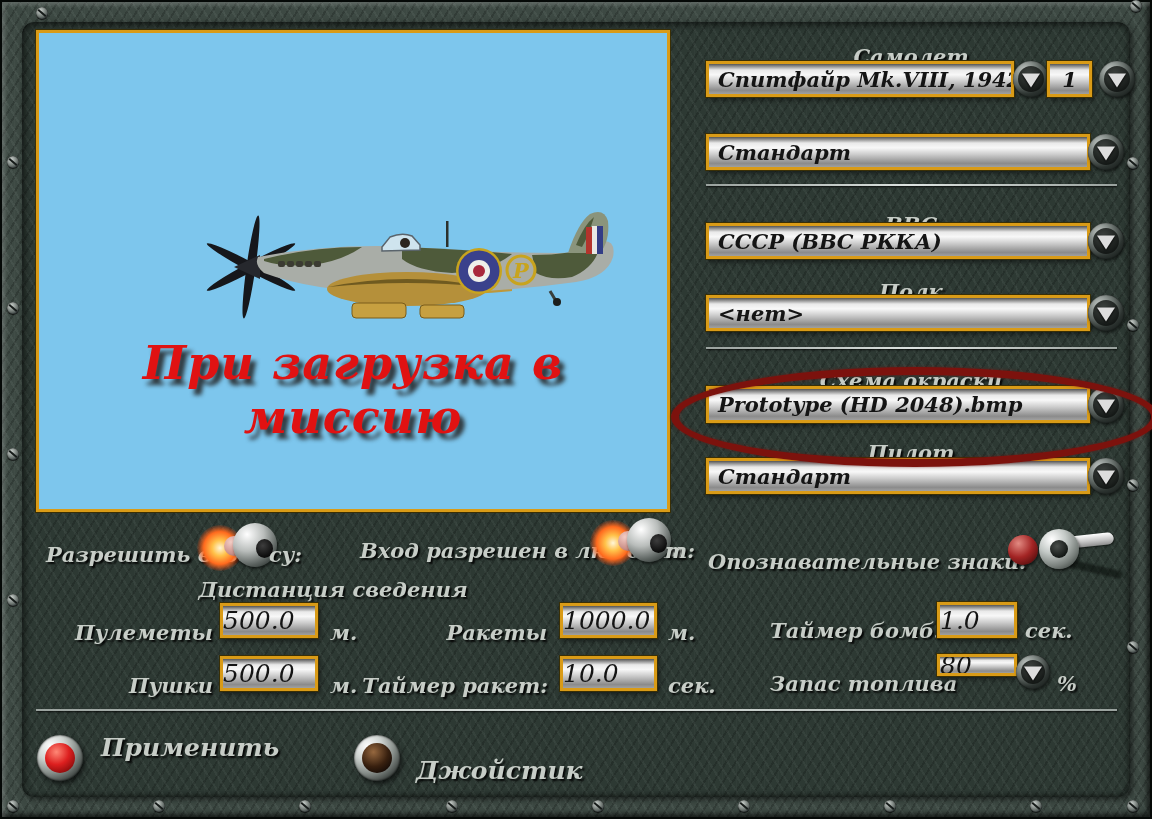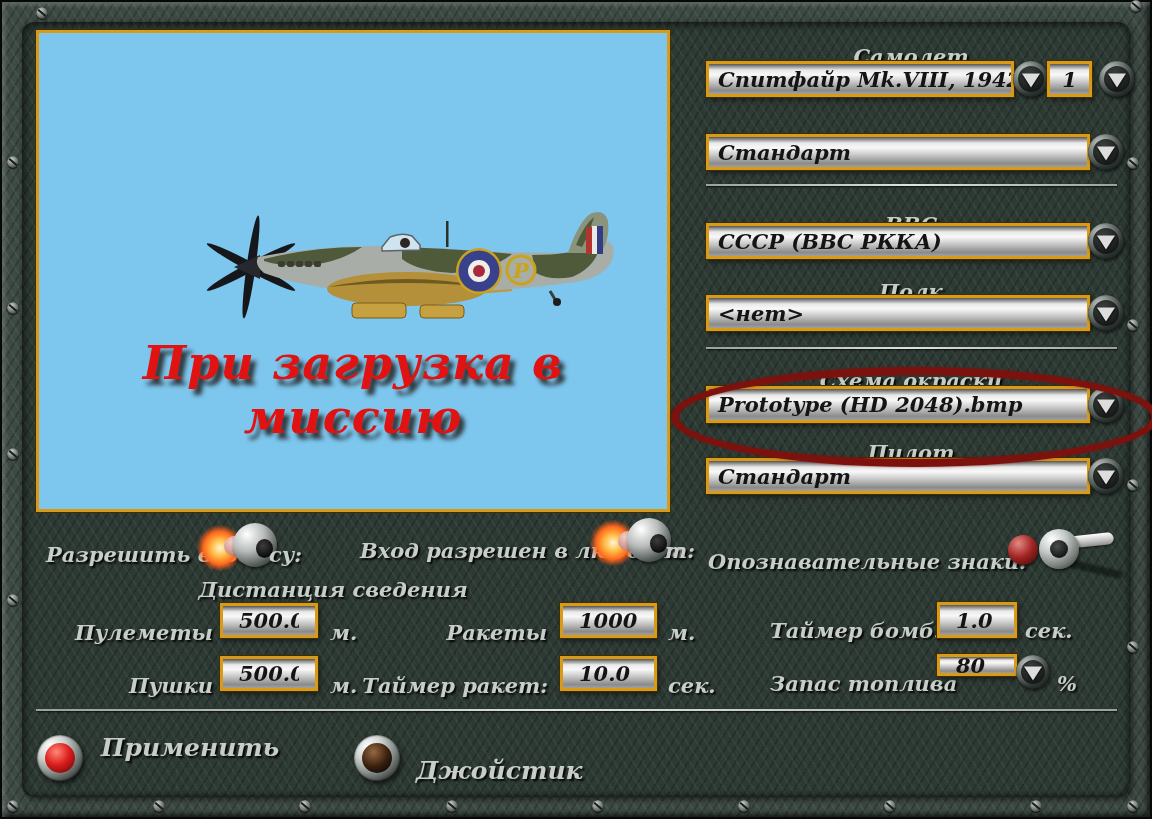--- a/index.html
+++ b/index.html
@@ -31,22 +31,22 @@
   .sec{text-align:center;}
   .ralign{text-align:right;}
   .field{position:absolute;box-sizing:border-box;border:3px solid #d99b17;
     background:linear-gradient(180deg,#555555 0%,#e9e9e9 20%,#f8f8f8 36%,#cccccc 58%,#8b8b8b 88%,#a0a0a0 100%);
     box-shadow:0 0 0 1px #3a2f05, 2px 3px 5px rgba(0,0,0,.5);
     display:flex;align-items:center;padding:0 9px;font-size:21px;color:#141414;white-space:nowrap;overflow:hidden;}
   .count{justify-content:center;padding:0;}
   .numfield{position:absolute;box-sizing:border-box;border:3px solid #d99b17;
     background:linear-gradient(180deg,#555555 0%,#e9e9e9 20%,#f8f8f8 36%,#cccccc 58%,#8b8b8b 88%,#a0a0a0 100%);
     box-shadow:0 0 0 1px #3a2f05, 2px 3px 5px rgba(0,0,0,.5);
-    font-family:"DejaVu Serif",serif;font-style:italic;font-weight:bold;font-size:21px;color:#141414;
-    padding:0 16px;outline:none;}
+    font-family:"DejaVu Serif",serif;font-style:italic;font-weight:normal;font-size:25px;color:#141414;
+    padding:0 0;outline:none;}
   .arrowbtn{position:absolute;width:36px;height:36px;border-radius:50%;
     background:radial-gradient(circle at 32% 26%, #c2c8c5 0%, #757d79 34%, #2c3330 66%, #0e1311 100%);
     box-shadow:1px 2px 3px rgba(0,0,0,.55), inset 0 0 1px #000;}
   .arrowbtn::before{content:"";position:absolute;inset:5px;border-radius:50%;
     background:radial-gradient(circle at 40% 30%, #3d423f, #141816 75%);}
   .tri{position:absolute;left:50%;top:50%;width:0;height:0;transform:translate(-50%,-40%);
     border-left:9px solid transparent;border-right:9px solid transparent;border-top:14px solid #dddddd;
     filter:drop-shadow(0 1px 1px #000);}
   .divider{position:absolute;height:2px;
     background:linear-gradient(90deg,#9aa29e,#dde3e0 50%,#9aa29e);

